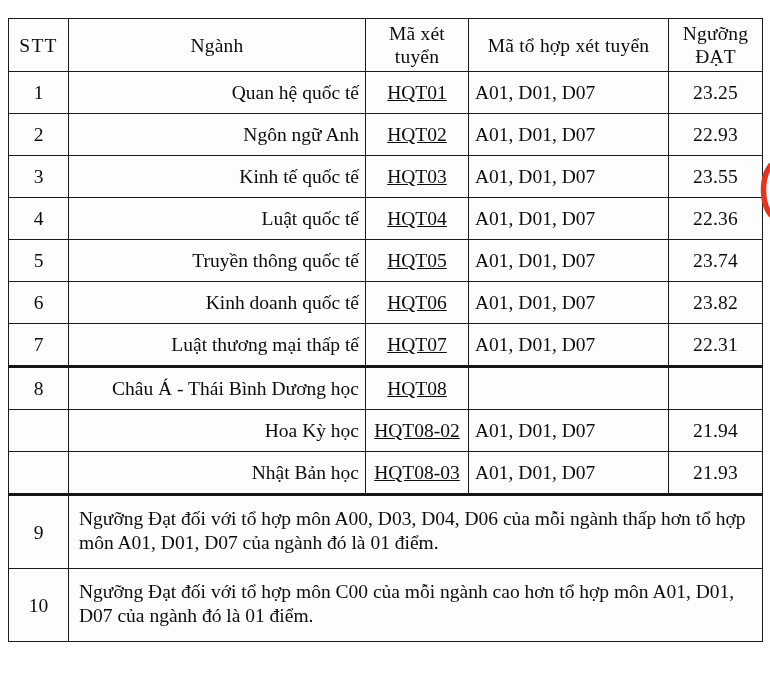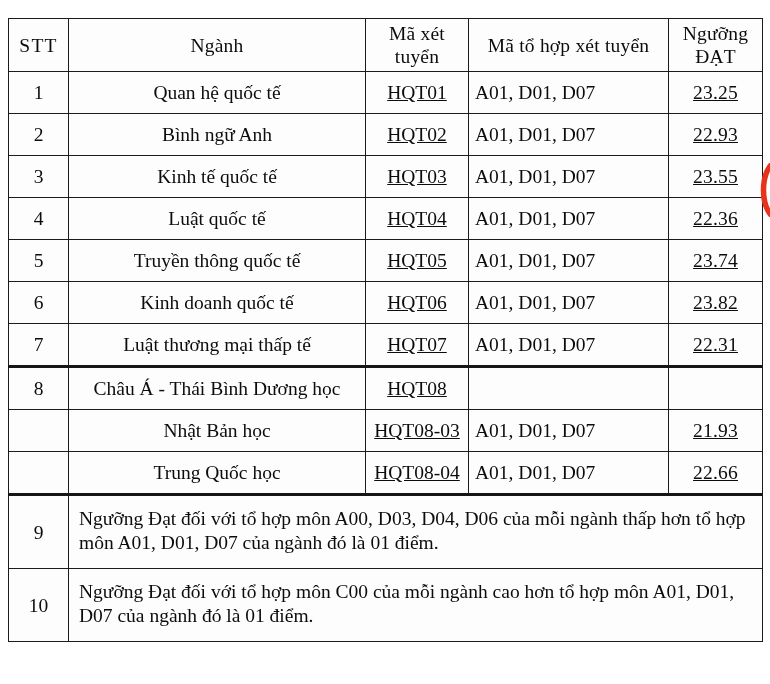--- a/index.html
+++ b/index.html
@@ -58,24 +58,24 @@
     font-weight: bold;
     font-size: 19px;
     height: 52px;
     letter-spacing: 0.2px;
   }
   thead th.h-stt { letter-spacing: 1.2px; }
 
   
   tbody td { height: 41px; }
   td.stt    { text-align: center; font-size: 19.5px; }
-  td.name   { text-align: center; padding-left: 10px; }
+  td.name   { text-align: right; padding-left: 10px; }
   td.code   { text-align: center; text-decoration: underline; }
   td.combo  { text-align: left; padding-left: 7px; }
-  td.score  { text-align: center; font-weight: bold; letter-spacing: 0.2px; text-decoration: underline; }
+  td.score  { text-align: center; font-weight: bold; letter-spacing: 0.2px; }
 
   
   tr.group-start > td { border-top: 3px solid #161616; }
   tr.group-end   > td { border-bottom: 3px solid #161616; }
 
   
   tr.note td.note {
     padding: 5px 10px 7px 10px;
     line-height: 1.25;
     height: 60px;
@@ -121,21 +121,21 @@
       <tr>
         <td class="stt">1</td>
         <td class="name">Quan hệ quốc tế</td>
         <td class="code">HQT01</td>
         <td class="combo">A01, D01, D07</td>
         <td class="score">23.25</td>
       </tr>
 
       <tr>
         <td class="stt">2</td>
-        <td class="name">Bình ngữ Anh</td>
+        <td class="name">Ngôn ngữ Anh</td>
         <td class="code">HQT02</td>
         <td class="combo">A01, D01, D07</td>
         <td class="score">22.93</td>
       </tr>
 
       <tr>
         <td class="stt">3</td>
         <td class="name">Kinh tế quốc tế</td>
         <td class="code">HQT03</td>
         <td class="combo">A01, D01, D07</td>
@@ -176,36 +176,36 @@
 
       <tr class="group-start">
         <td class="stt">8</td>
         <td class="name">Châu Á - Thái Bình Dương học</td>
         <td class="code">HQT08</td>
         <td class="combo blank-cell"></td>
         <td class="score blank-cell"></td>
       </tr>
 
 
+      <tr>
+        <td class="stt"></td>
+        <td class="name">Hoa Kỳ học</td>
+        <td class="code">HQT08-02</td>
+        <td class="combo">A01, D01, D07</td>
+        <td class="score">21.94</td>
+      </tr>
 
       <tr>
         <td class="stt"></td>
         <td class="name">Nhật Bản học</td>
         <td class="code">HQT08-03</td>
         <td class="combo">A01, D01, D07</td>
         <td class="score">21.93</td>
       </tr>
 
-      <tr class="group-end">
-        <td class="stt"></td>
-        <td class="name">Trung Quốc học</td>
-        <td class="code">HQT08-04</td>
-        <td class="combo">A01, D01, D07</td>
-        <td class="score">22.66</td>
-      </tr>
 
       <tr class="note group-start">
         <td class="stt">9</td>
         <td class="note" colspan="4">Ngưỡng Đạt đối với tổ hợp môn A00, D03, D04, D06 của mỗi ngành thấp hơn tổ hợp môn A01, D01, D07 của ngành đó là 01 điểm.</td>
       </tr>
 
       <tr class="note">
         <td class="stt">10</td>
         <td class="note" colspan="4">Ngưỡng Đạt đối với tổ hợp môn C00 của mỗi ngành cao hơn tổ hợp môn A01, D01, D07 của ngành đó là 01 điểm.</td>
       </tr>

